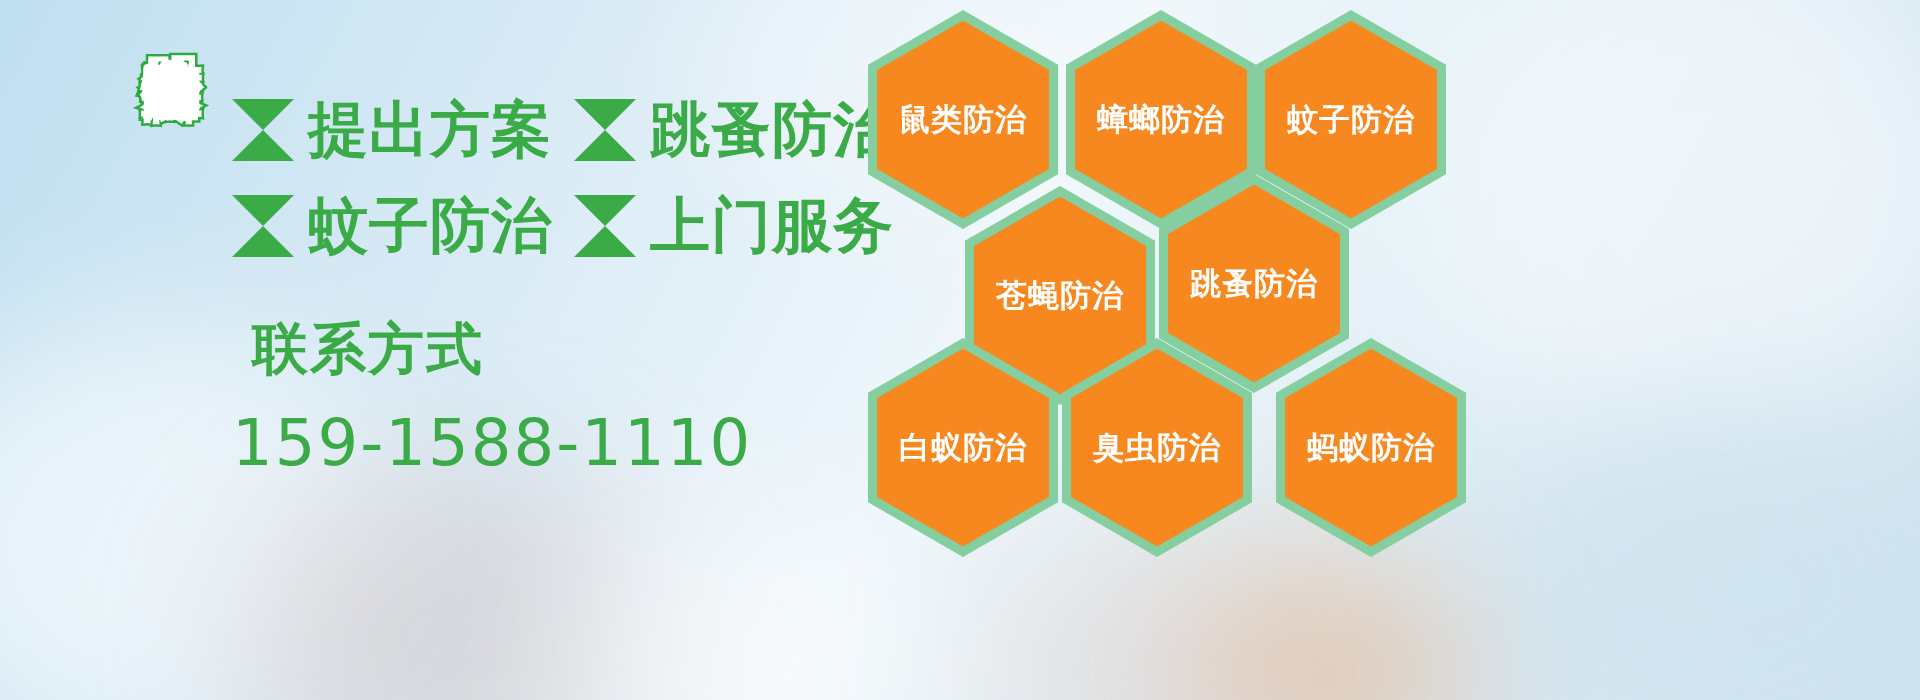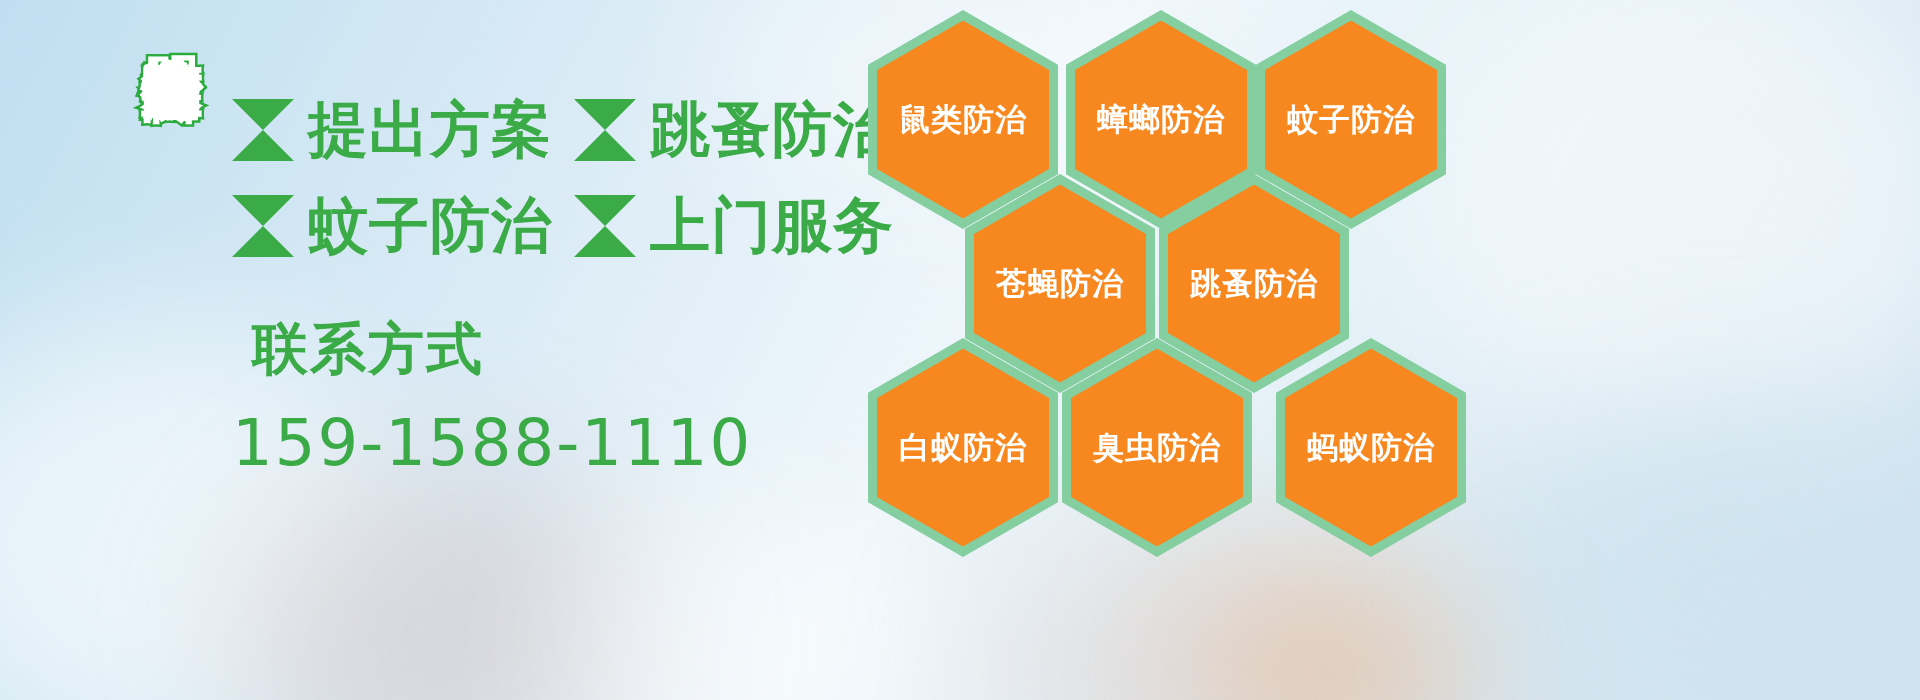--- a/index.html
+++ b/index.html
@@ -152,21 +152,21 @@
     font-size: 31px;
     font-weight: 700;
     letter-spacing: 1px;
     white-space: nowrap;
   }
   
   .hex-r1c1 { left: 6px;   top: 10px; }
   .hex-r1c2 { left: 204px; top: 10px; }
   .hex-r1c3 { left: 394px; top: 10px; }
   
-  .hex-r2c1 { left: 103px; top: 174px; }
+  .hex-r2c1 { left: 103px; top: 186px; }
   .hex-r2c2 { left: 297px; top: 174px; }
   
   .hex-r3c1 { left: 6px;   top: 338px; }
   .hex-r3c2 { left: 200px; top: 338px; }
   .hex-r3c3 { left: 414px; top: 338px; }
 </style>
 </head>
 <body>
 
 <div id="banner">

